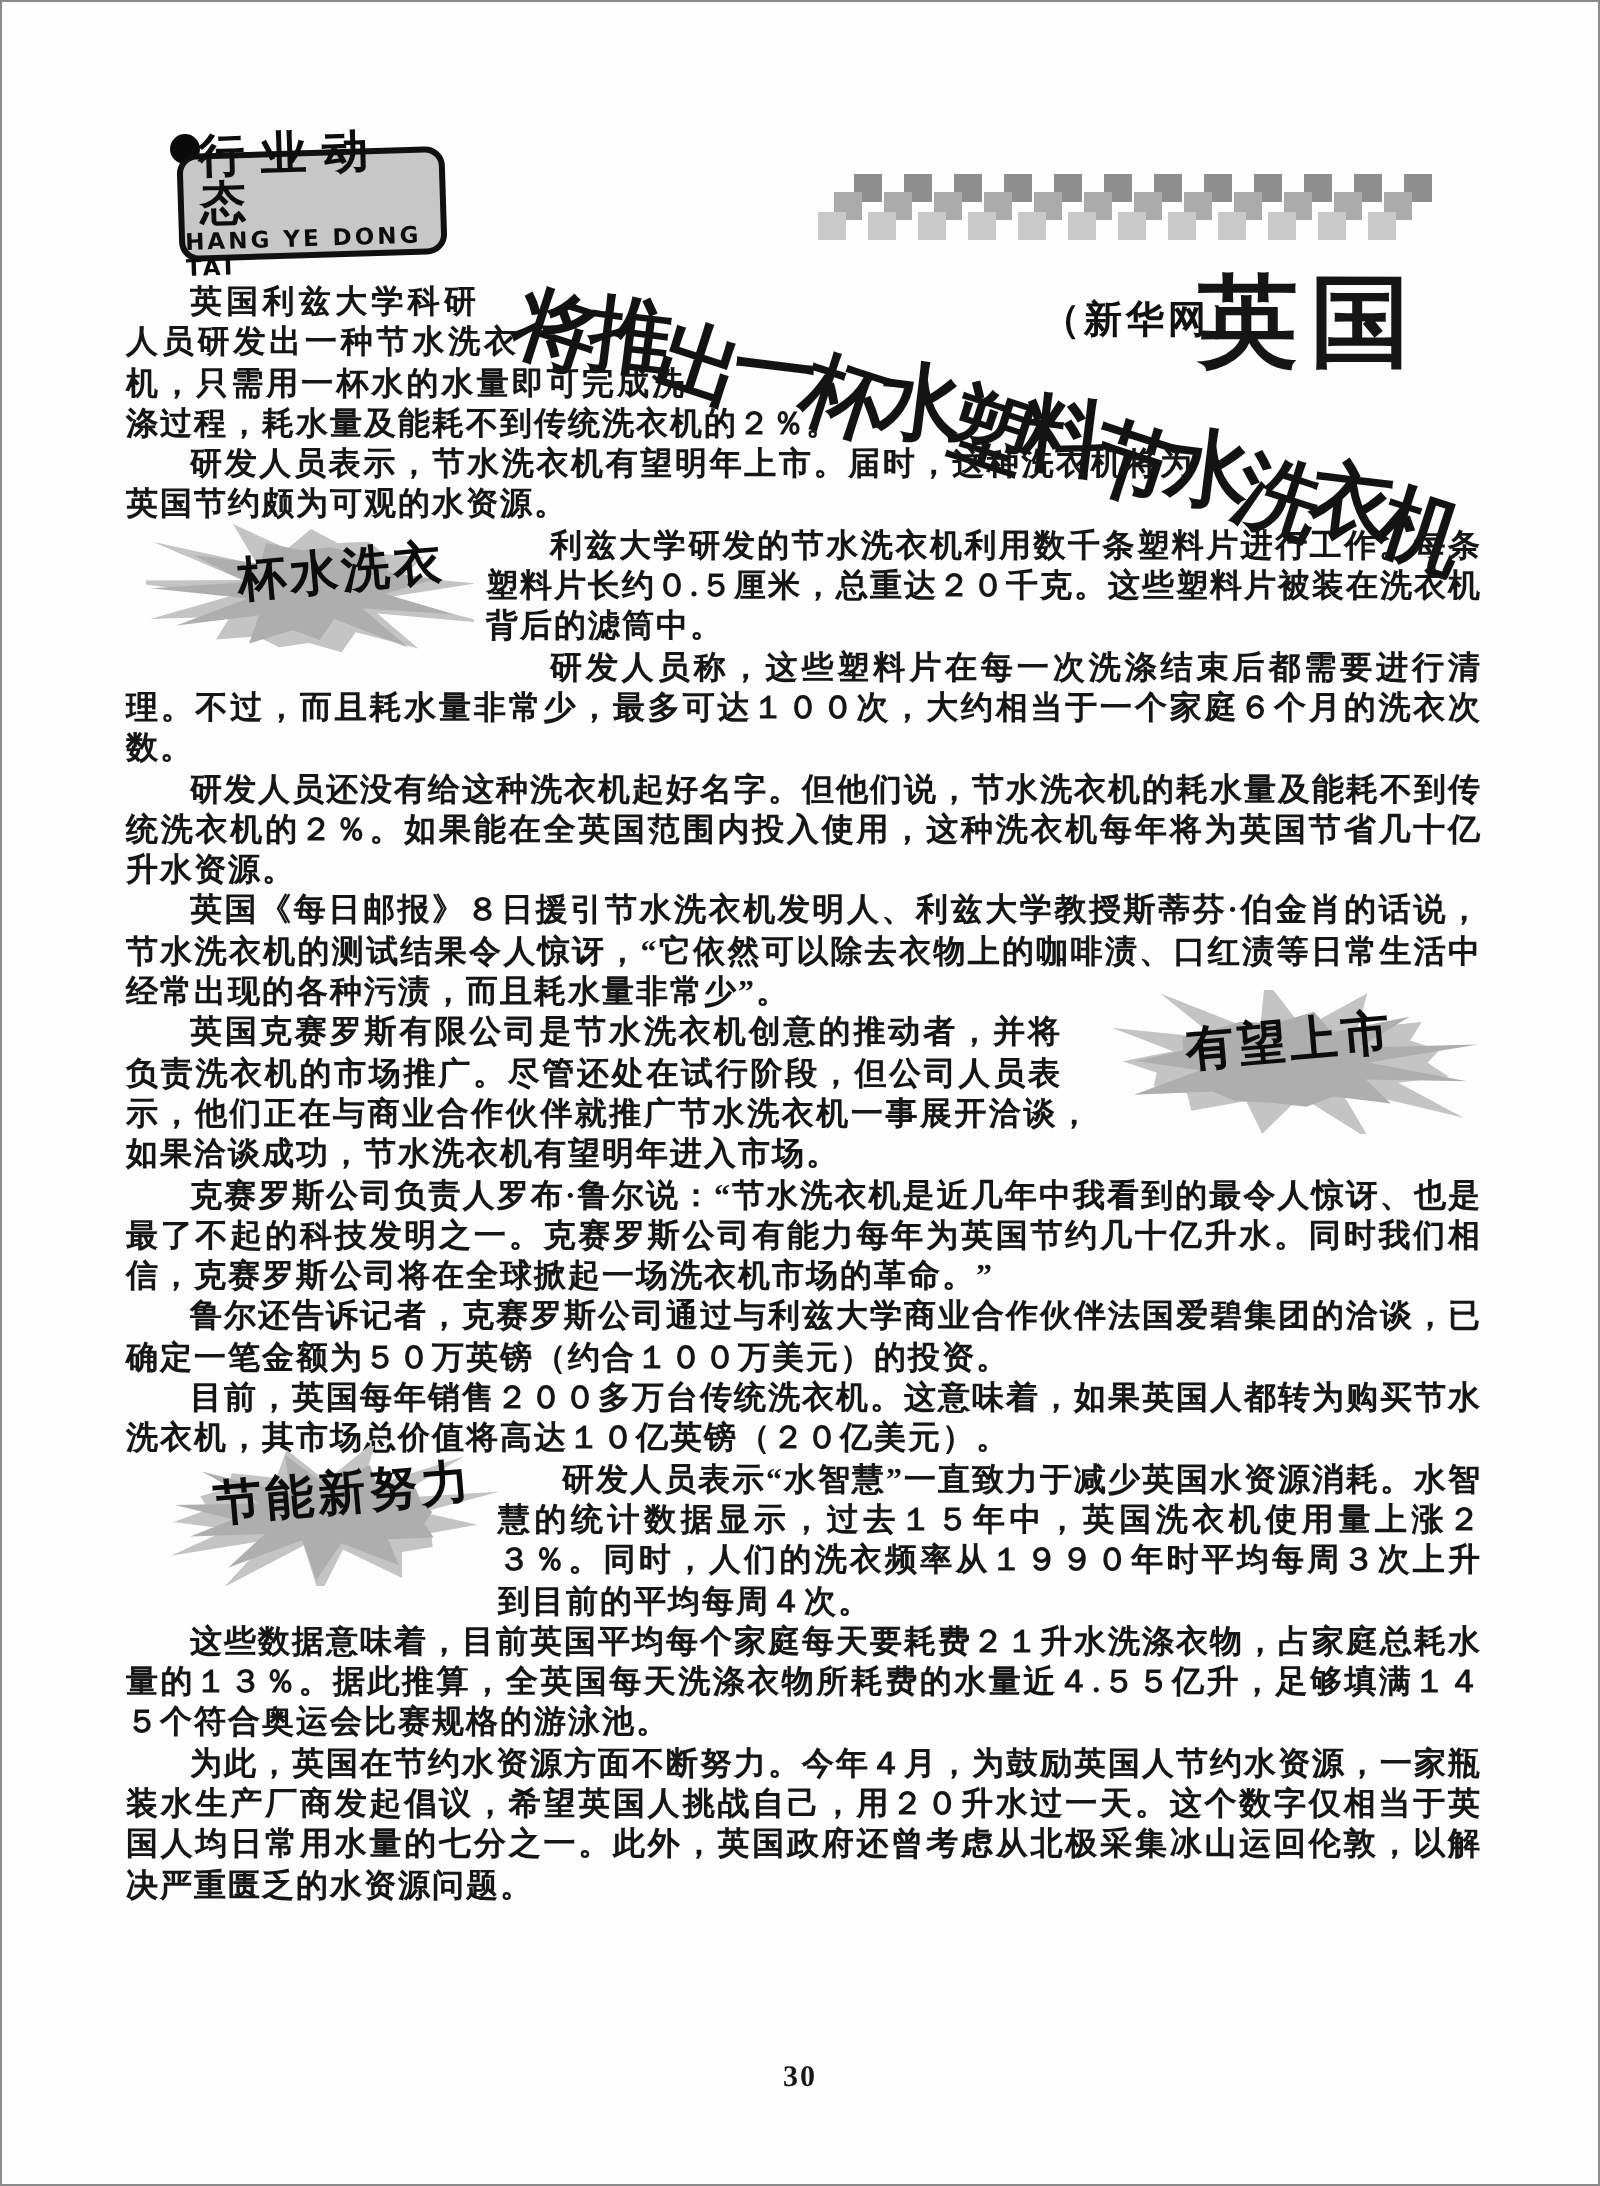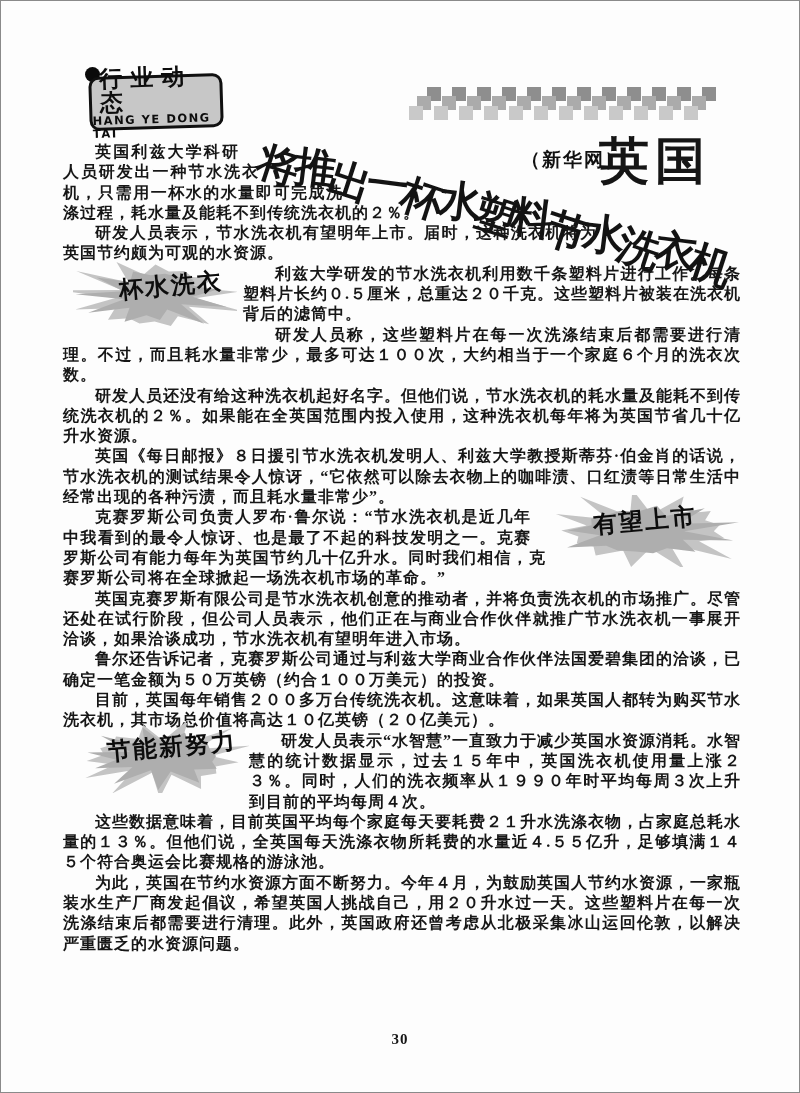--- a/index.html
+++ b/index.html
@@ -136,33 +136,33 @@
 
     <div class="sp2">
       <div class="burst-wrap" style="left:14px; top:-12px; width:200px; height:72px;">
         <svg width="200" height="72" viewBox="0 0 200 100" preserveAspectRatio="none">
           <polygon class="burst-outer" fill="#c4c4c4" points="186.8,88.8 124.6,68.1 140.0,104.1 105.2,73.9 86.1,100.0 78.1,77.1 50.7,83.9 48.5,71.7 31.8,66.9 33.4,57.5 16.3,49.4 41.6,42.5 10.9,26.3 63.2,33.6 35.2,2.5 84.9,29.6 87.5,-7.6 106.5,26.7 138.7,2.2 133.8,26.8 165.8,22.3 160.1,35.1 174.7,41.6 168.8,50.5 179.4,60.2 154.1,64.4"></polygon>
           <polygon class="burst-inner" fill="#aeaeae" points="22.0,72.8 55.0,55.8 22.9,49.3 46.7,42.0 46.2,32.9 61.3,27.9 74.7,22.3 93.0,23.0 112.0,15.1 120.9,29.3 159.8,18.5 134.4,39.9 194.0,37.8 139.2,50.4 188.5,63.3 137.9,62.1 150.5,78.8 121.8,73.9 108.1,81.0 90.2,78.3 72.7,77.0 61.2,70.4"></polygon>
         </svg>
         <div class="burst-label" style="left:48px; top:20px; position:absolute;">有望上市</div>
       </div>
     </div>
+    <p>英国克赛罗斯有限公司是节水洗衣机创意的推动者，并将负责洗衣机的市场推广。尽管还处在试行阶段，但公司人员表示，他们正在与商业合作伙伴就推广节水洗衣机一事展开洽谈，如果洽谈成功，节水洗衣机有望明年进入市场。</p>
     <p>克赛罗斯公司负责人罗布·鲁尔说：“节水洗衣机是近几年中我看到的最令人惊讶、也是最了不起的科技发明之一。克赛罗斯公司有能力每年为英国节约几十亿升水。同时我们相信，克赛罗斯公司将在全球掀起一场洗衣机市场的革命。”</p>
-    <p>英国克赛罗斯有限公司是节水洗衣机创意的推动者，并将负责洗衣机的市场推广。尽管还处在试行阶段，但公司人员表示，他们正在与商业合作伙伴就推广节水洗衣机一事展开洽谈，如果洽谈成功，节水洗衣机有望明年进入市场。</p>
     <p>鲁尔还告诉记者，克赛罗斯公司通过与利兹大学商业合作伙伴法国爱碧集团的洽谈，已确定一笔金额为５０万英镑（约合１００万美元）的投资。</p>
     <p>目前，英国每年销售２００多万台传统洗衣机。这意味着，如果英国人都转为购买节水洗衣机，其市场总价值将高达１０亿英镑（２０亿美元）。</p>
 
     <div class="sp3">
       <div class="burst-wrap" style="left:12px; top:-8px; width:174px; height:70px;">
         <svg width="174" height="70" viewBox="0 0 200 100" preserveAspectRatio="none">
           <polygon class="burst-outer" fill="#c4c4c4" points="144.9,94.3 110.9,73.9 97.4,107.0 88.4,71.0 42.7,100.7 67.4,67.2 11.9,78.4 45.3,59.5 13.4,54.2 33.5,45.3 28.9,35.9 44.2,30.2 47.1,19.4 72.6,22.9 78.5,2.7 101.1,25.0 130.1,-4.5 121.6,30.9 180.9,7.3 139.4,37.3 201.3,32.5 156.4,47.3 188.1,56.2 161.6,62.2 162.5,72.2 144.7,75.8"></polygon>
           <polygon class="burst-inner" fill="#aeaeae" points="14.3,42.2 63.3,41.0 29.7,18.3 80.5,34.0 77.6,6.5 102.0,29.0 126.4,13.5 131.0,29.2 152.7,30.2 155.6,39.4 162.2,47.1 157.7,55.2 162.9,65.3 136.9,66.6 142.9,85.2 110.0,69.4 95.6,95.8 87.4,67.4 44.9,86.9 66.0,62.8 23.1,64.7 47.7,52.4"></polygon>
         </svg>
         <div class="burst-label" style="left:32px; top:19px; position:absolute;">节能新努力</div>
       </div>
     </div>
     <p>研发人员表示“水智慧”一直致力于减少英国水资源消耗。水智慧的统计数据显示，过去１５年中，英国洗衣机使用量上涨２３％。同时，人们的洗衣频率从１９９０年时平均每周３次上升到目前的平均每周４次。</p>
-    <p>这些数据意味着，目前英国平均每个家庭每天要耗费２１升水洗涤衣物，占家庭总耗水量的１３％。但他们说，全英国每天洗涤衣物所耗费的水量近４.５５亿升，足够填满１４５个符合奥运会比赛规格的游泳池。</p>
-    <p>为此，英国在节约水资源方面不断努力。今年４月，为鼓励英国人节约水资源，一家瓶装水生产厂商发起倡议，希望英国人挑战自己，用２０升水过一天。这些塑料片在每一次洗涤结束后都需要进行清理。此外，英国政府还曾考虑从北极采集冰山运回伦敦，以解决严重匮乏的水资源问题。</p>
+    <p>这些数据意味着，目前英国平均每个家庭每天要耗费２１升水洗涤衣物，占家庭总耗水量的１３％。据此推算，全英国每天洗涤衣物所耗费的水量近４.５５亿升，足够填满１４５个符合奥运会比赛规格的游泳池。</p>
+    <p>为此，英国在节约水资源方面不断努力。今年４月，为鼓励英国人节约水资源，一家瓶装水生产厂商发起倡议，希望英国人挑战自己，用２０升水过一天。这个数字仅相当于英国人均日常用水量的七分之一。此外，英国政府还曾考虑从北极采集冰山运回伦敦，以解决严重匮乏的水资源问题。</p>
   </div>
 
   <div id="page-number">30</div>
 </div>
 
 </body></html>

